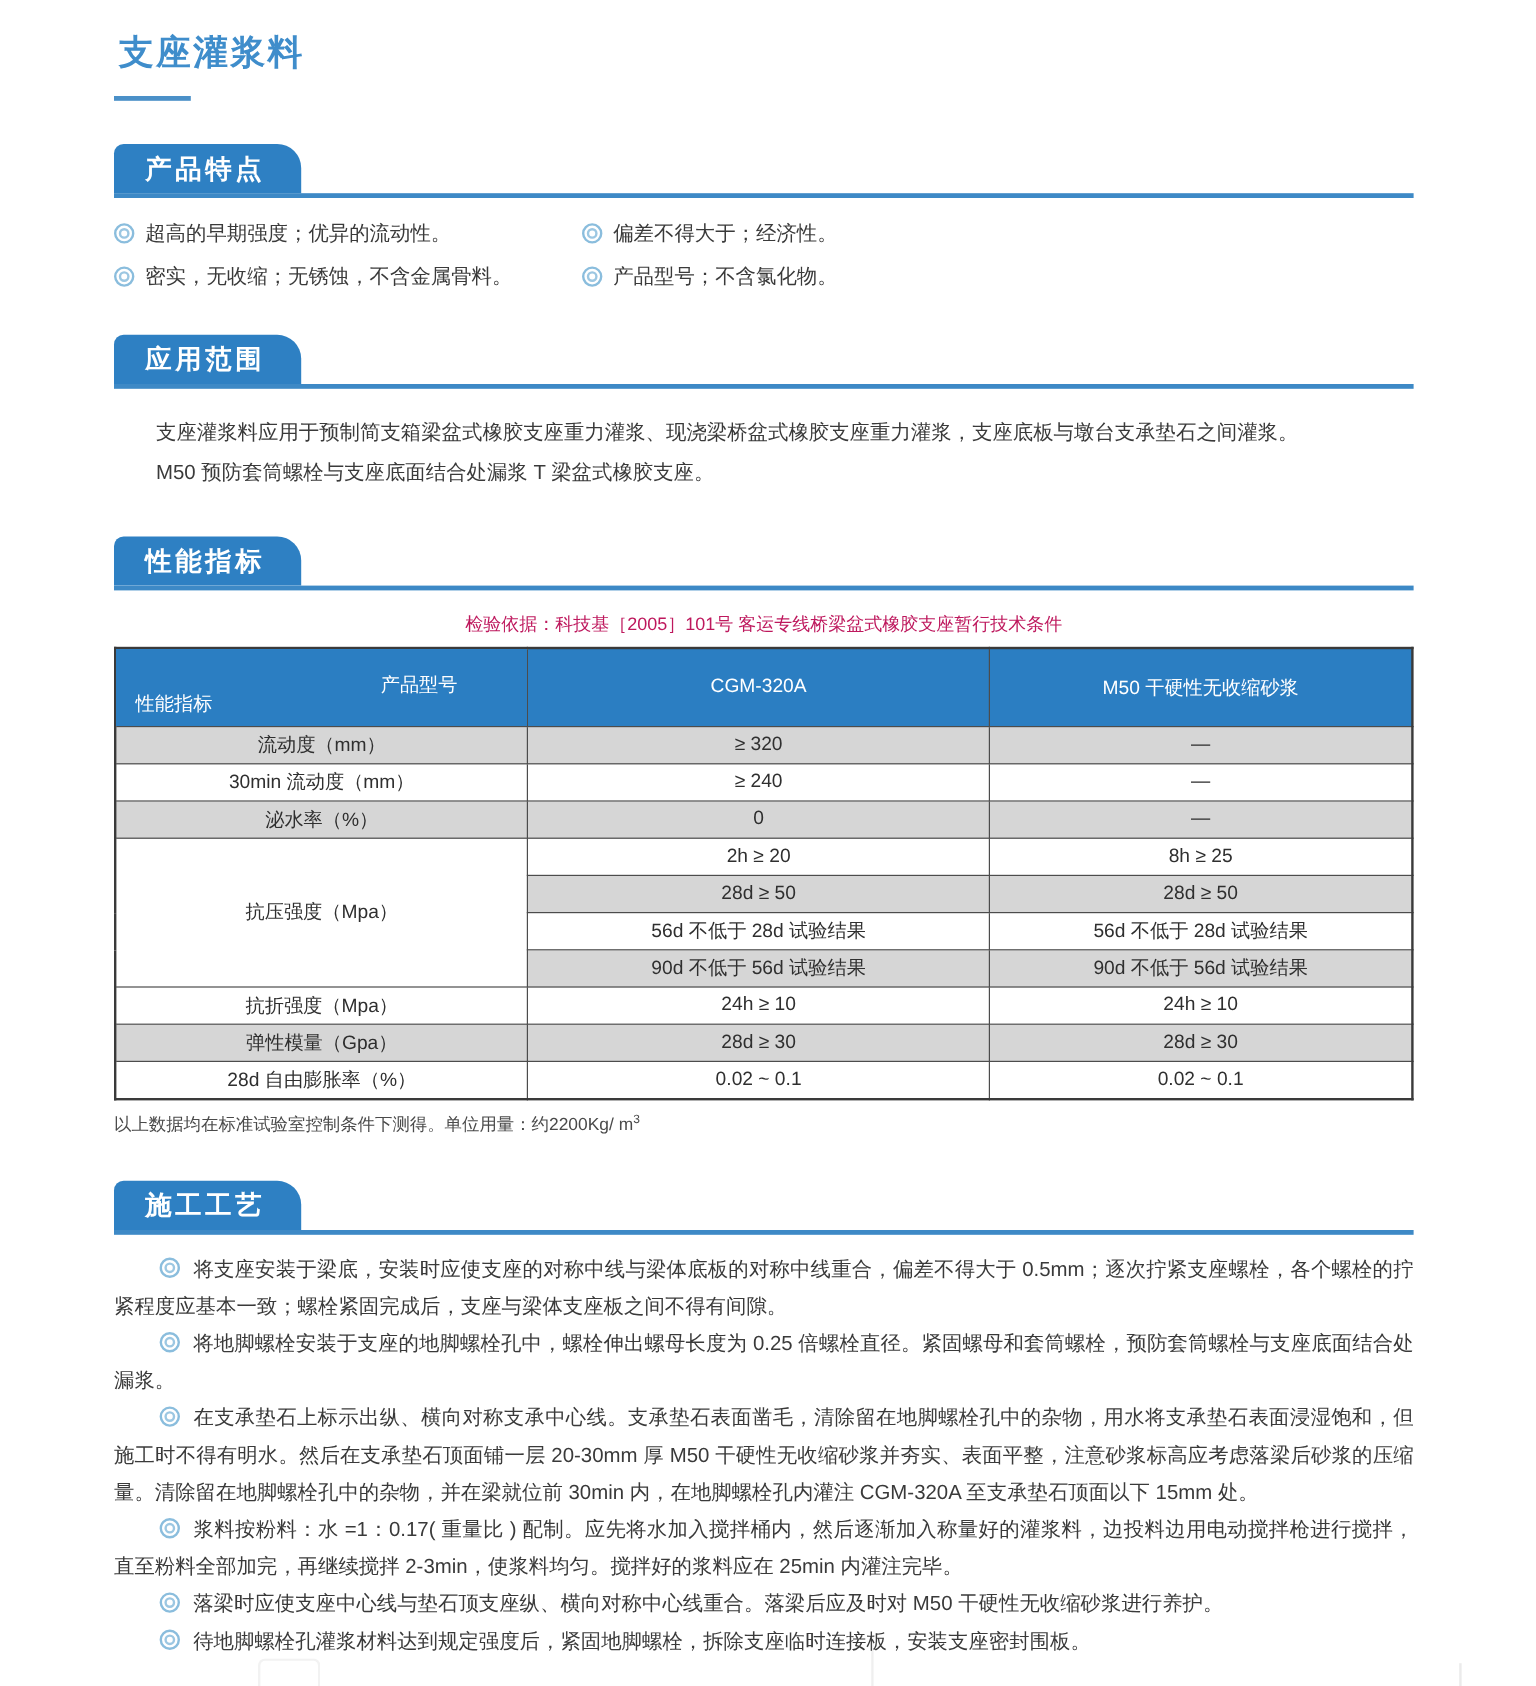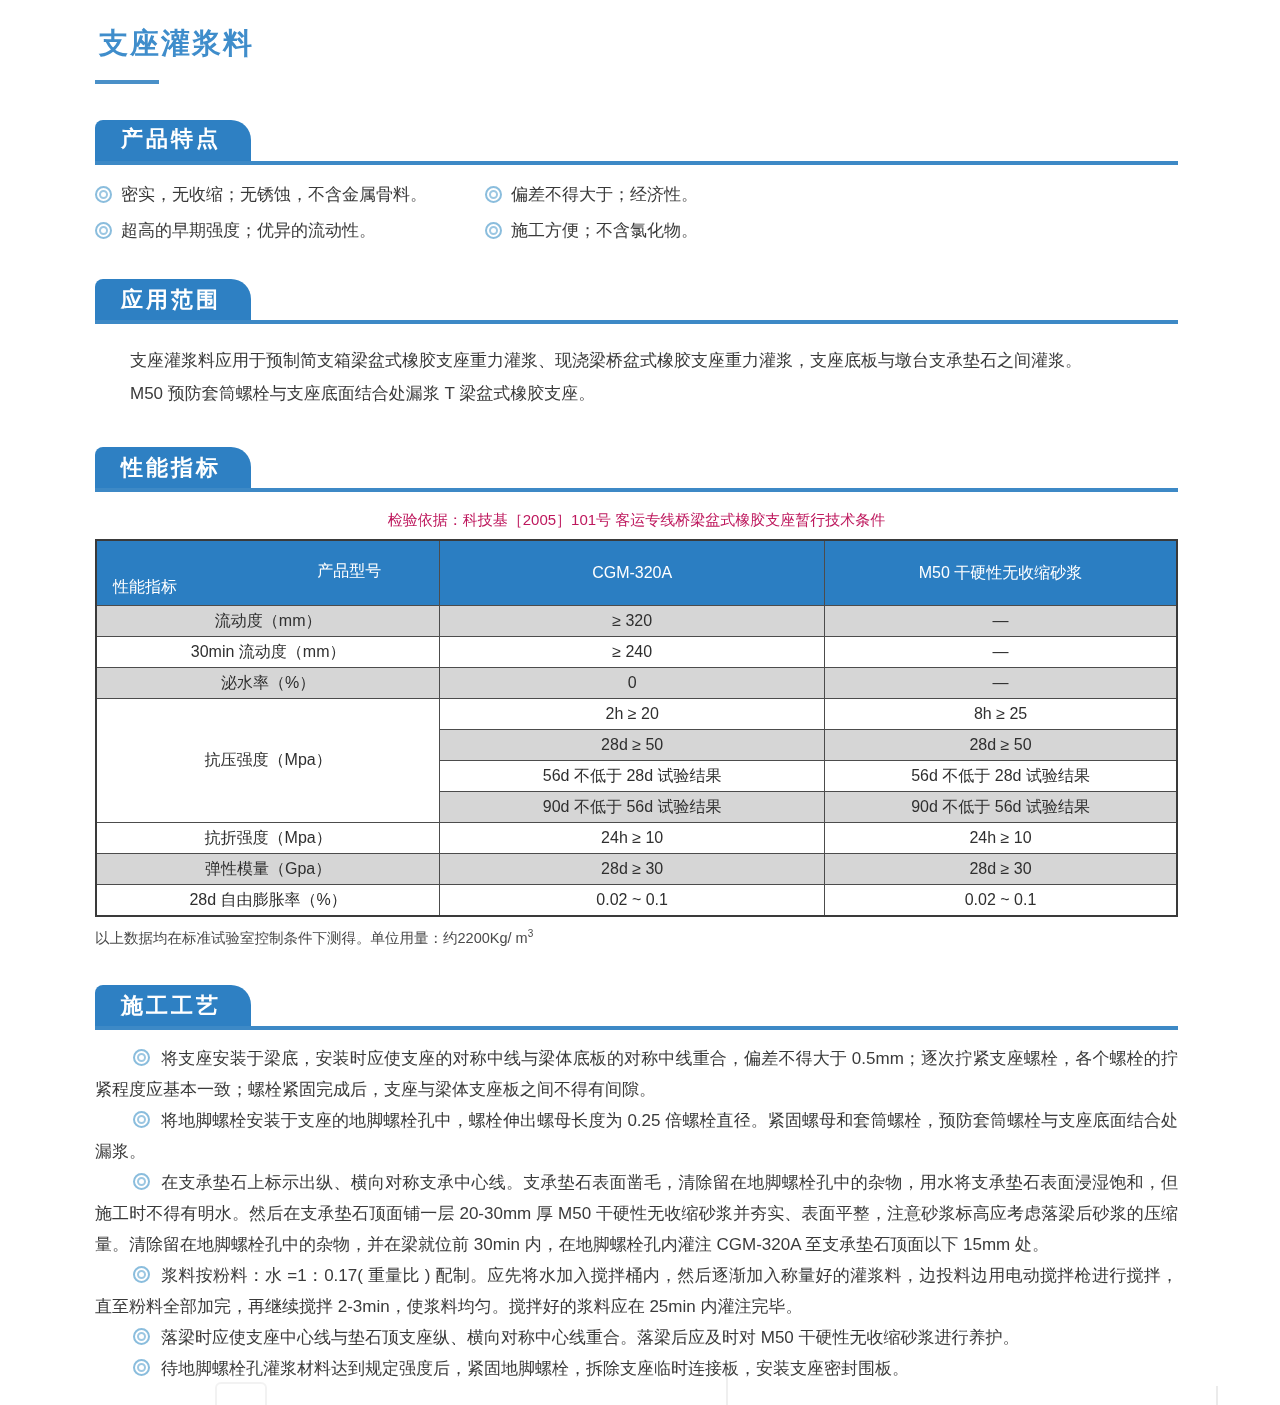--- a/index.html
+++ b/index.html
@@ -85,21 +85,21 @@
   .para{
     margin:0;margin-top:0;
     font-size:17px;line-height:31px;color:#3a3a3a;
     text-align:justify;text-indent:38px;
   }
   .para .bullseye{margin-right:11px;}
   .paras{margin-top:13px;}
 
   
   .sect{margin-top:37px;}
-  .sect.first{margin-top:36px;font-family:Liberation Mono, monospace;}
+  .sect.first{margin-top:36px;}
 
   
   .wm-line-1{position:absolute;left:726px;top:1364px;width:2px;height:41px;background:rgba(120,120,120,0.12);}
   .wm-line-2{position:absolute;left:1216px;top:1386px;width:2px;height:19px;background:rgba(120,120,120,0.15);}
   .wm-bag{
     position:absolute;left:215px;top:1382px;width:48px;height:23px;
     border:2px solid rgba(150,150,150,0.12);border-bottom:none;border-radius:6px 6px 0 0;
   }
 </style>
 </head>
@@ -110,35 +110,35 @@
 
     <h1 class="page-title">支座灌浆料</h1>
     <div class="title-underline"></div>
 
     <section class="sect first">
       <div class="sec-head"><span class="sec-badge">产品特点</span></div>
       <div class="feature-grid">
         <div class="feature-col left">
           <div class="feature-item">
             <span class="bullseye"></span>
+            <span>超高的早期强度；优异的流动性。</span>
+          </div>
+          <div class="feature-item">
+            <span class="bullseye"></span>
             <span>密实，无收缩；无锈蚀，不含金属骨料。</span>
-          </div>
-          <div class="feature-item">
-            <span class="bullseye"></span>
-            <span>超高的早期强度；优异的流动性。</span>
           </div>
         </div>
         <div class="feature-col">
           <div class="feature-item">
             <span class="bullseye"></span>
             <span>偏差不得大于；经济性。</span>
           </div>
           <div class="feature-item">
             <span class="bullseye"></span>
-            <span>施工方便；不含氯化物。</span>
+            <span>产品型号；不含氯化物。</span>
           </div>
         </div>
       </div>
     </section>
 
     <section class="sect">
       <div class="sec-head"><span class="sec-badge">应用范围</span></div>
       <div class="app-text">
         <div>支座灌浆料应用于预制简支箱梁盆式橡胶支座重力灌浆、现浇梁桥盆式橡胶支座重力灌浆，支座底板与墩台支承垫石之间灌浆。</div>
         <div>M50 预防套筒螺栓与支座底面结合处漏浆 T 梁盆式橡胶支座。</div>

